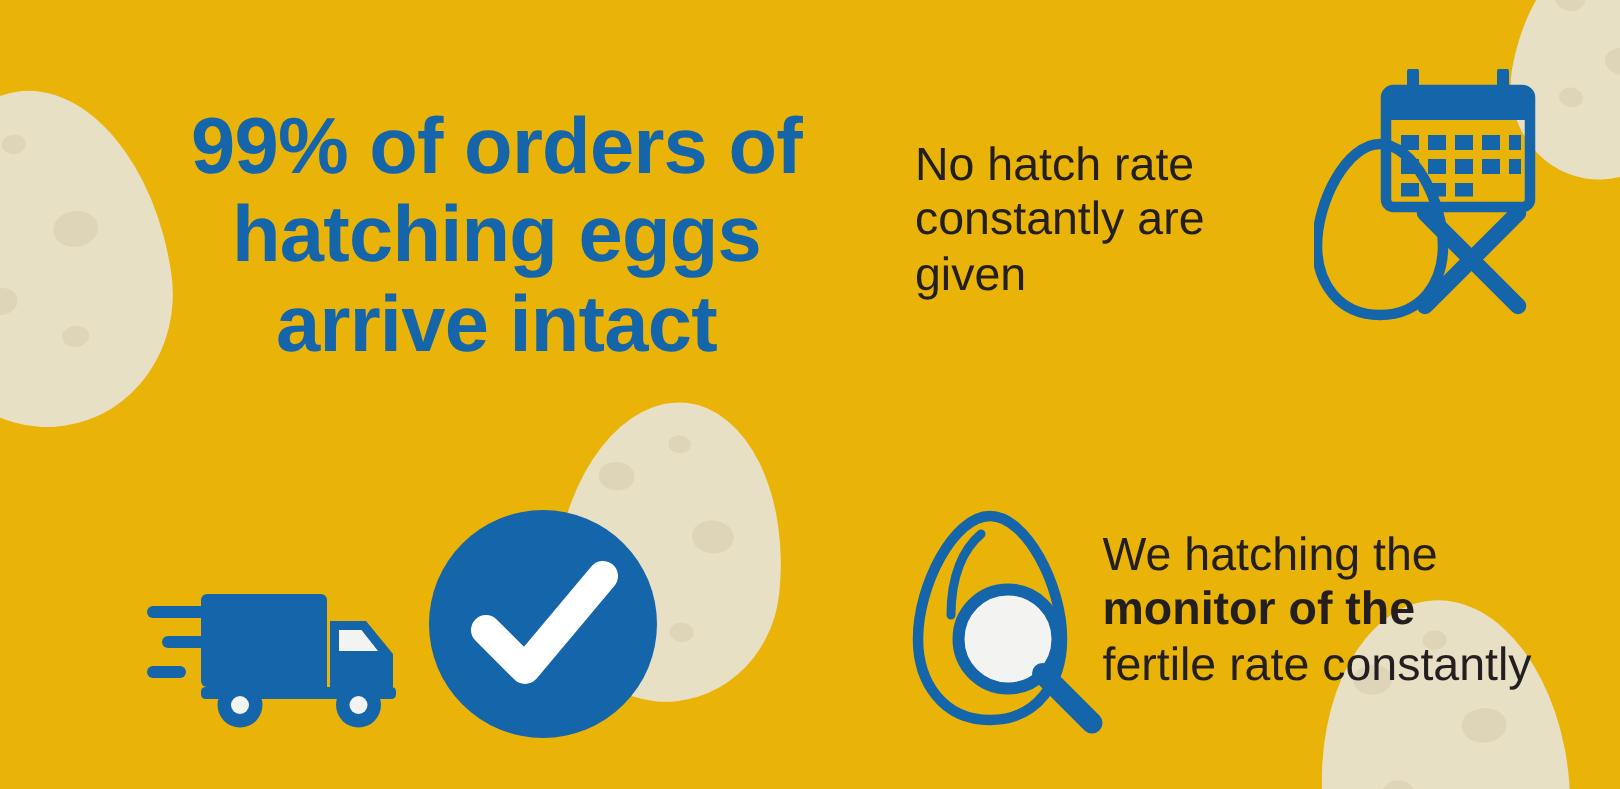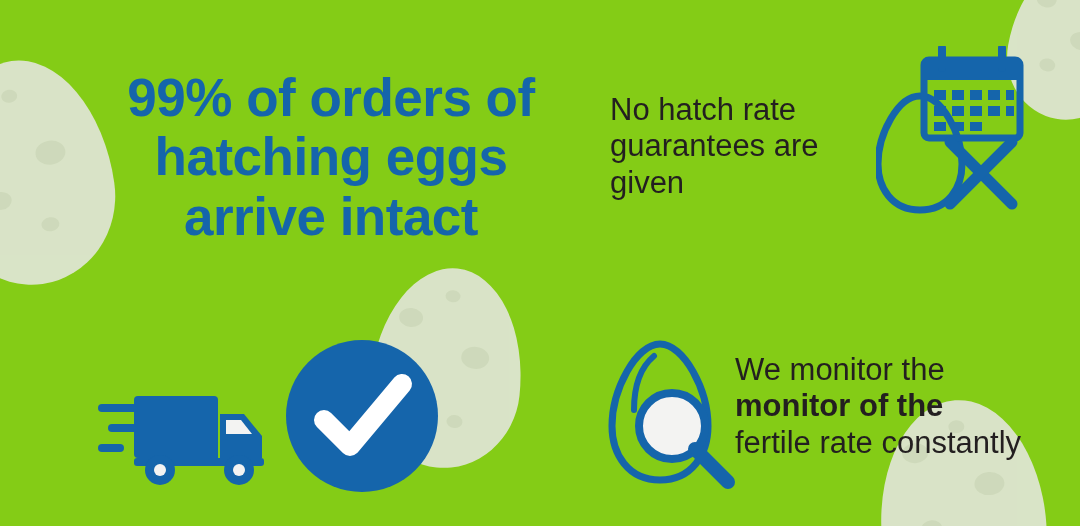--- a/index.html
+++ b/index.html
@@ -10,21 +10,21 @@
     width: 1080px;
     height: 526px;
     overflow: hidden;
     font-family: "Liberation Sans", sans-serif;
     background: #f2f2f2;
   }
   #slide {
     position: relative;
     width: 1080px;
     height: 526px;
-    background: #84cc16;
+    background: #eab308;
     overflow: hidden;
   }
 
   
   .bg-egg {
     position: absolute;
     border-radius: 50% 50% 50% 50% / 60% 60% 40% 40%;
     background: #e8e8e6;
     opacity: 0.85;
   }
@@ -205,21 +205,21 @@
 
   <div id="check-badge">
     <svg viewBox="0 0 152 152" width="152" height="152">
       <circle cx="76" cy="76" r="76" fill="#1565ab"></circle>
       <path d="M38 80 L64 106 L116 44" fill="none" stroke="#ffffff" stroke-width="20" stroke-linecap="round" stroke-linejoin="round"></path>
     </svg>
   </div>
 
   <div class="right-text" id="text-no-hatch">
     <span class="plain">No hatch rate</span>
-    <span class="plain">guarantees are</span>
+    <span class="plain">constantly are</span>
     <span class="plain">given</span>
   </div>
 
   <div id="calendar-egg-icon">
     <svg viewBox="0 0 150 190" width="150" height="190">
 
       <g>
         <path d="M48 188 C20 188 6 166 6 142 C6 112 26 74 48 74 C70 74 90 112 90 142 C90 166 76 188 48 188 Z" transform="translate(-4,-24)" fill="none" stroke="#1565ab" stroke-width="7"></path>
       </g>
 
@@ -261,18 +261,18 @@
       </g>
 
       <g>
         <circle cx="74" cy="108" r="33" fill="#f3f3f2" stroke="#1565ab" stroke-width="8"></circle>
         <line x1="97" y1="131" x2="130" y2="164" stroke="#1565ab" stroke-width="14" stroke-linecap="round"></line>
       </g>
     </svg>
   </div>
 
   <div class="right-text" id="text-monitor">
-    <span class="plain">We monitor the</span>
+    <span class="plain">We hatching the</span>
     <span class="emph">monitor of the</span>
     <span class="plain">fertile rate constantly</span>
   </div>
 
 </div>
 
 </body></html>

